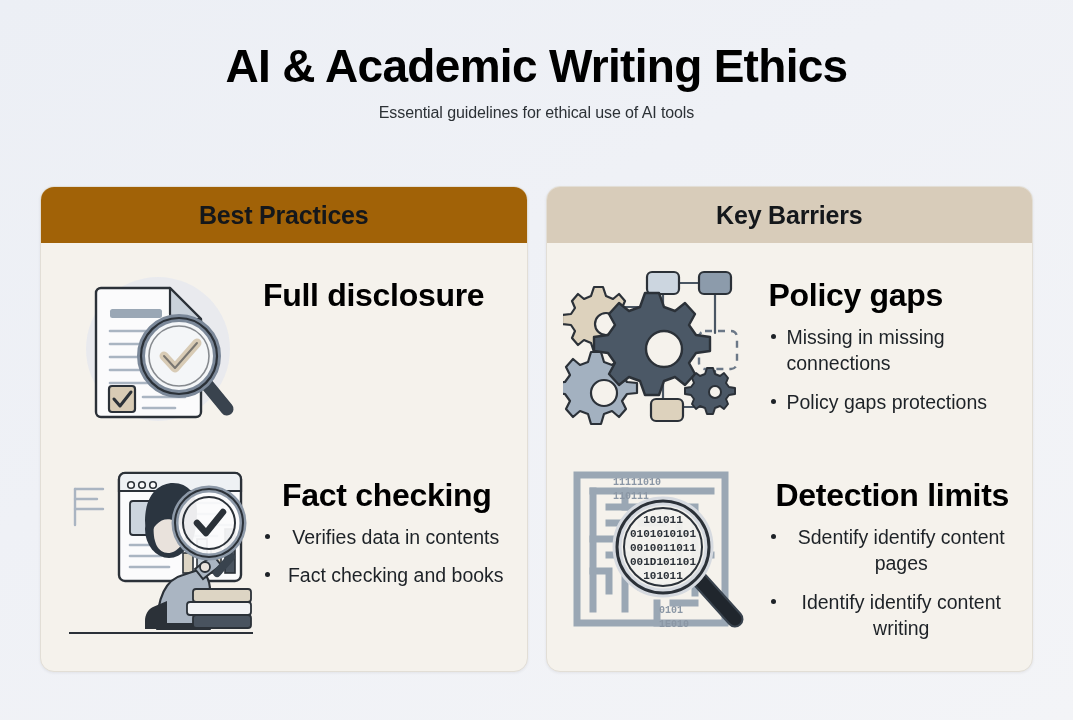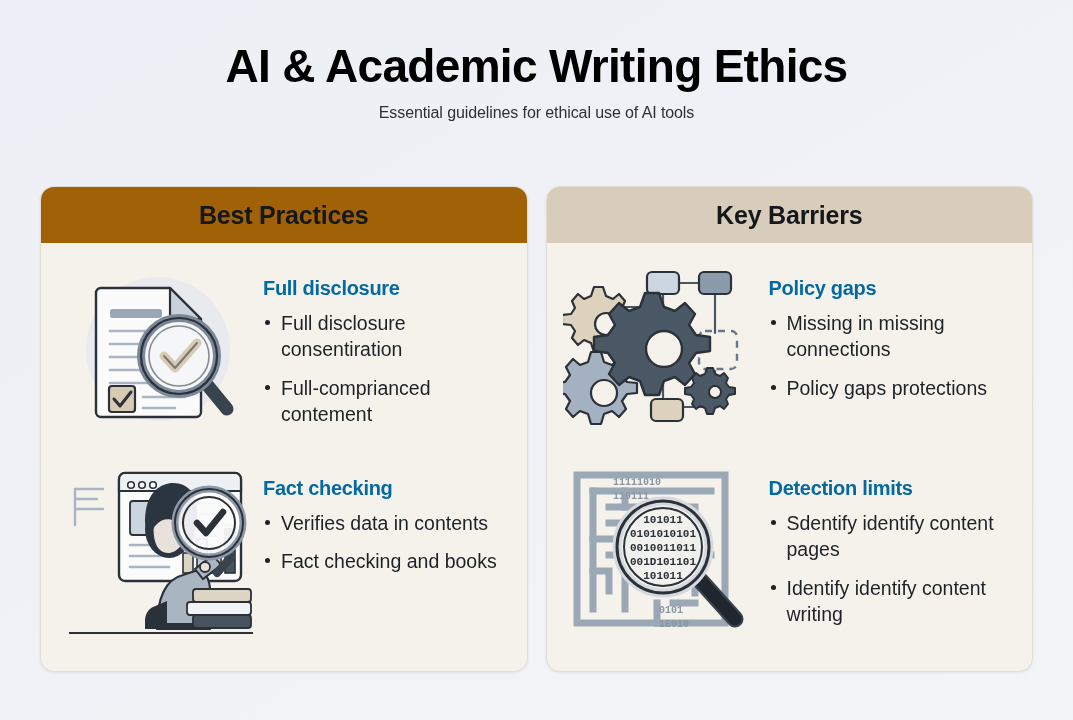--- a/index.html
+++ b/index.html
@@ -62,35 +62,35 @@
   .panel-header.right { background: #d8ccba; }
 
   .panel-body { padding: 18px 16px 24px 16px; }
 
   .section {
     display: flex;
     align-items: flex-start;
     gap: 10px;
     min-height: 186px;
   }
-  .section + .section { margin-top: 14px; }
+  .section + .section { margin-top: 14px; text-align: center; }
 
   .art {
     width: 196px;
     height: 178px;
     flex: 0 0 196px;
     position: relative;
   }
   .art svg { display: block; width: 196px; height: 178px; }
 
   .text-col { padding-top: 16px; flex: 1; }
   .section-title {
-    font-size: 20px;
+    font-size: 32px;
     font-weight: bold;
-    color: #0369a1;
+    color: #000000;
     letter-spacing: -0.3px;
     margin-bottom: 10px;
   }
   ul.bullets { list-style: none; }
   ul.bullets li {
     position: relative;
     padding-left: 18px;
     font-size: 19.5px;
     line-height: 1.35;
     color: #1d2227;
@@ -145,24 +145,20 @@
               <line x1="147" y1="120" x2="170" y2="148" stroke="#39434e" stroke-width="13" stroke-linecap="round"></line>
               <circle cx="122" cy="95" r="38" fill="#f4f6f8" stroke="#7b8899" stroke-width="8"></circle>
               <circle cx="122" cy="95" r="38" fill="none" stroke="#2b3138" stroke-width="2.2"></circle>
               <circle cx="122" cy="95" r="30" fill="none" stroke="#2b3138" stroke-width="1.6" opacity="0.55"></circle>
               <path d="M107 95 l11 12 l22 -25" fill="none" stroke="#d8cbb5" stroke-width="9" stroke-linecap="round" stroke-linejoin="round"></path>
               <path d="M107 95 l11 12 l22 -25" fill="none" stroke="#2b3138" stroke-width="2" stroke-linecap="round" stroke-linejoin="round" opacity="0.55"></path>
             </svg>
           </div>
           <div class="text-col">
             <div class="section-title">Full disclosure</div>
-            <ul class="bullets">
-              <li>Full disclosure consentiration</li>
-              <li>Full-comprianced contement</li>
-            </ul>
           </div>
         </div>
 
         <div class="section">
           <div class="art">
             <svg viewBox="0 0 196 178">
               <g stroke="#aab5c2" stroke-width="2.4" stroke-linecap="round" fill="none">
                 <line x1="18" y1="28" x2="46" y2="28"></line>
                 <line x1="18" y1="38" x2="40" y2="38"></line>
                 <line x1="18" y1="48" x2="46" y2="48"></line>

